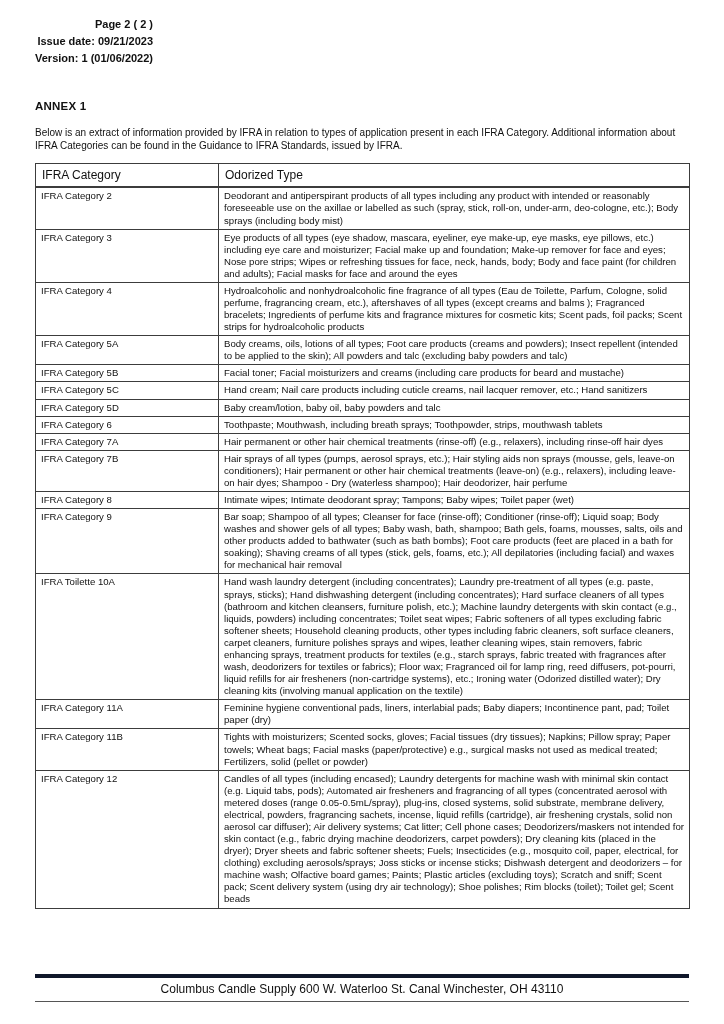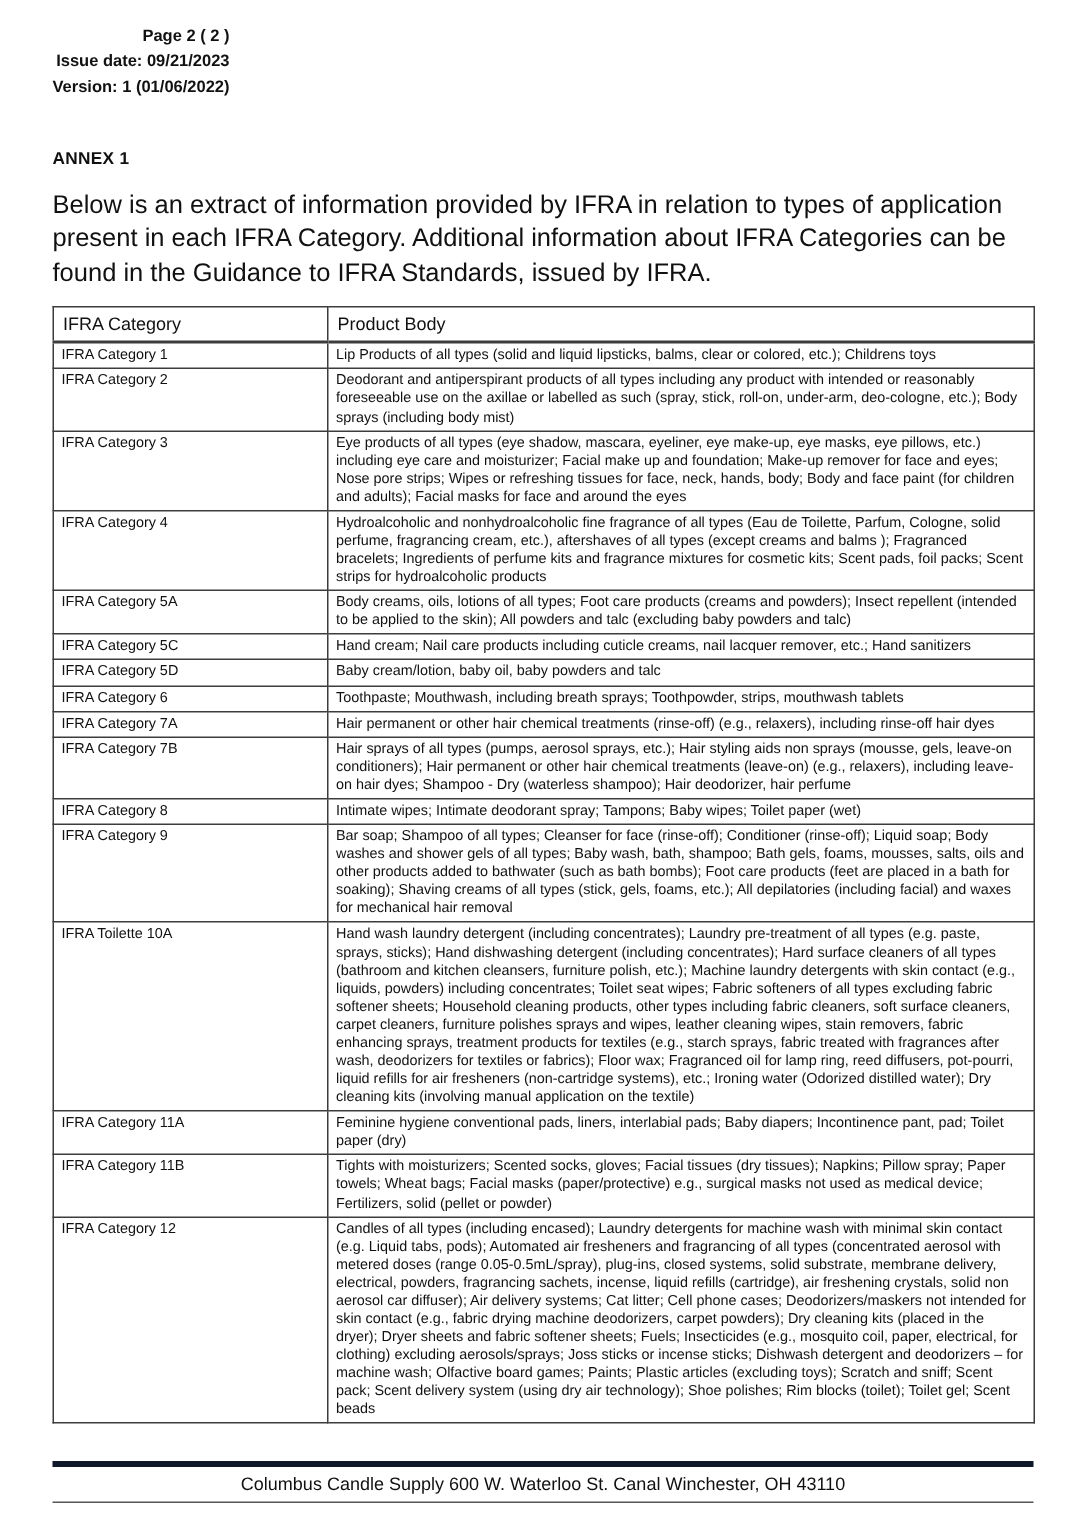--- a/index.html
+++ b/index.html
@@ -31,21 +31,21 @@
   }
   .logo-sub {
     font-family: "Liberation Serif", serif;
     font-weight: bold; font-size: 10.5px; letter-spacing: 1.6px;
     line-height: 1.1; color: #000; padding-left: 2px;
   }
   .meta-block { text-align: right; font-weight: bold; font-size: 11px; line-height: 1.55; padding-top: 2px; }
 
   
   .annex-title { font-weight: bold; font-size: 11.5px; margin-top: 14px; letter-spacing: 0.2px; }
-  .intro { font-size: 17px; line-height: 1.32; margin-top: 14px; width: 660px; }
+  .intro { font-size: 10px; line-height: 1.32; margin-top: 14px; width: 660px; }
 
   
   table.ifra {
     border-collapse: collapse;
     width: 654px;
     margin-top: 11px;
     table-layout: fixed;
   }
   table.ifra th, table.ifra td {
     border: 1px solid #3c3c3c;
@@ -95,43 +95,43 @@
   <div class="intro">Below is an extract of information provided by IFRA in relation to types of application present in each IFRA Category. Additional information about IFRA Categories can be found in the Guidance to IFRA Standards, issued by IFRA.</div>
 
   <table class="ifra">
     <colgroup>
         <col class="c-cat">
         <col class="c-prod">
       </colgroup>
     <thead>
       <tr>
         <th>IFRA Category</th>
-        <th>Product Body</th>
+        <th>Odorized Type</th>
       </tr>
     </thead>
     <tbody id="table-body">
-        <tr>
-          <td>IFRA Category 1</td>
-          <td>Lip Products of all types (solid and liquid lipsticks, balms, clear or colored, etc.); Childrens toys</td>
-        </tr>
         <tr>
           <td>IFRA Category 2</td>
           <td>Deodorant and antiperspirant products of all types including any product with intended or reasonably foreseeable use on the axillae or labelled as such (spray, stick, roll-on, under-arm, deo-cologne, etc.); Body sprays (including body mist)</td>
         </tr>
         <tr>
           <td>IFRA Category 3</td>
           <td>Eye products of all types (eye shadow, mascara, eyeliner, eye make-up, eye masks, eye pillows, etc.) including eye care and moisturizer; Facial make up and foundation; Make-up remover for face and eyes; Nose pore strips; Wipes or refreshing tissues for face, neck, hands, body; Body and face paint (for children and adults); Facial masks for face and around the eyes</td>
         </tr>
         <tr>
           <td>IFRA Category 4</td>
           <td>Hydroalcoholic and nonhydroalcoholic fine fragrance of all types (Eau de Toilette, Parfum, Cologne, solid perfume, fragrancing cream, etc.), aftershaves of all types (except creams and balms ); Fragranced bracelets; Ingredients of perfume kits and fragrance mixtures for cosmetic kits; Scent pads, foil packs; Scent strips for hydroalcoholic products</td>
         </tr>
         <tr>
           <td>IFRA Category 5A</td>
           <td>Body creams, oils, lotions of all types; Foot care products (creams and powders); Insect repellent (intended to be applied to the skin); All powders and talc (excluding baby powders and talc)</td>
+        </tr>
+        <tr>
+          <td>IFRA Category 5B</td>
+          <td>Facial toner; Facial moisturizers and creams (including care products for beard and mustache)</td>
         </tr>
         <tr>
           <td>IFRA Category 5C</td>
           <td>Hand cream; Nail care products including cuticle creams, nail lacquer remover, etc.; Hand sanitizers</td>
         </tr>
         <tr>
           <td>IFRA Category 5D</td>
           <td>Baby cream/lotion, baby oil, baby powders and talc</td>
         </tr>
         <tr>
@@ -157,21 +157,21 @@
         <tr>
           <td>IFRA Toilette 10A</td>
           <td>Hand wash laundry detergent (including concentrates); Laundry pre-treatment of all types (e.g. paste, sprays, sticks); Hand dishwashing detergent (including concentrates); Hard surface cleaners of all types (bathroom and kitchen cleansers, furniture polish, etc.); Machine laundry detergents with skin contact (e.g., liquids, powders) including concentrates; Toilet seat wipes; Fabric softeners of all types excluding fabric softener sheets; Household cleaning products, other types including fabric cleaners, soft surface cleaners, carpet cleaners, furniture polishes sprays and wipes, leather cleaning wipes, stain removers, fabric enhancing sprays, treatment products for textiles (e.g., starch sprays, fabric treated with fragrances after wash, deodorizers for textiles or fabrics); Floor wax; Fragranced oil for lamp ring, reed diffusers, pot-pourri, liquid refills for air fresheners (non-cartridge systems), etc.; Ironing water (Odorized distilled water); Dry cleaning kits (involving manual application on the textile)</td>
         </tr>
         <tr>
           <td>IFRA Category 11A</td>
           <td>Feminine hygiene conventional pads, liners, interlabial pads; Baby diapers; Incontinence pant, pad; Toilet paper (dry)</td>
         </tr>
         <tr>
           <td>IFRA Category 11B</td>
-          <td>Tights with moisturizers; Scented socks, gloves; Facial tissues (dry tissues); Napkins; Pillow spray; Paper towels; Wheat bags; Facial masks (paper/protective) e.g., surgical masks not used as medical device; Fertilizers, solid (pellet or powder)</td>
+          <td>Tights with moisturizers; Scented socks, gloves; Facial tissues (dry tissues); Napkins; Pillow spray; Paper towels; Wheat bags; Facial masks (paper/protective) e.g., surgical masks not used as medical treated; Fertilizers, solid (pellet or powder)</td>
         </tr>
         <tr>
           <td>IFRA Category 12</td>
           <td>Candles of all types (including encased); Laundry detergents for machine wash with minimal skin contact (e.g. Liquid tabs, pods); Automated air fresheners and fragrancing of all types (concentrated aerosol with metered doses (range 0.05-0.5mL/spray), plug-ins, closed systems, solid substrate, membrane delivery, electrical, powders, fragrancing sachets, incense, liquid refills (cartridge), air freshening crystals, solid non aerosol car diffuser); Air delivery systems; Cat litter; Cell phone cases; Deodorizers/maskers not intended for skin contact (e.g., fabric drying machine deodorizers, carpet powders); Dry cleaning kits (placed in the dryer); Dryer sheets and fabric softener sheets; Fuels; Insecticides (e.g., mosquito coil, paper, electrical, for clothing) excluding aerosols/sprays; Joss sticks or incense sticks; Dishwash detergent and deodorizers – for machine wash; Olfactive board games; Paints; Plastic articles (excluding toys); Scratch and sniff; Scent pack; Scent delivery system (using dry air technology); Shoe polishes; Rim blocks (toilet); Toilet gel; Scent beads</td>
         </tr>
       </tbody>
   </table>
 
   <div class="footer">Columbus Candle Supply 600 W. Waterloo St. Canal Winchester, OH 43110</div>
 

